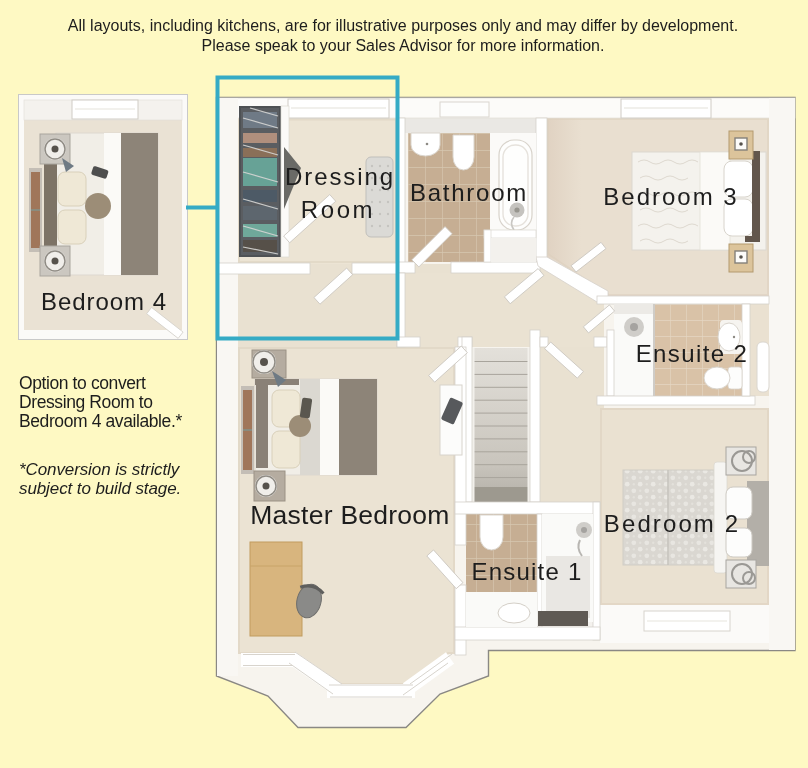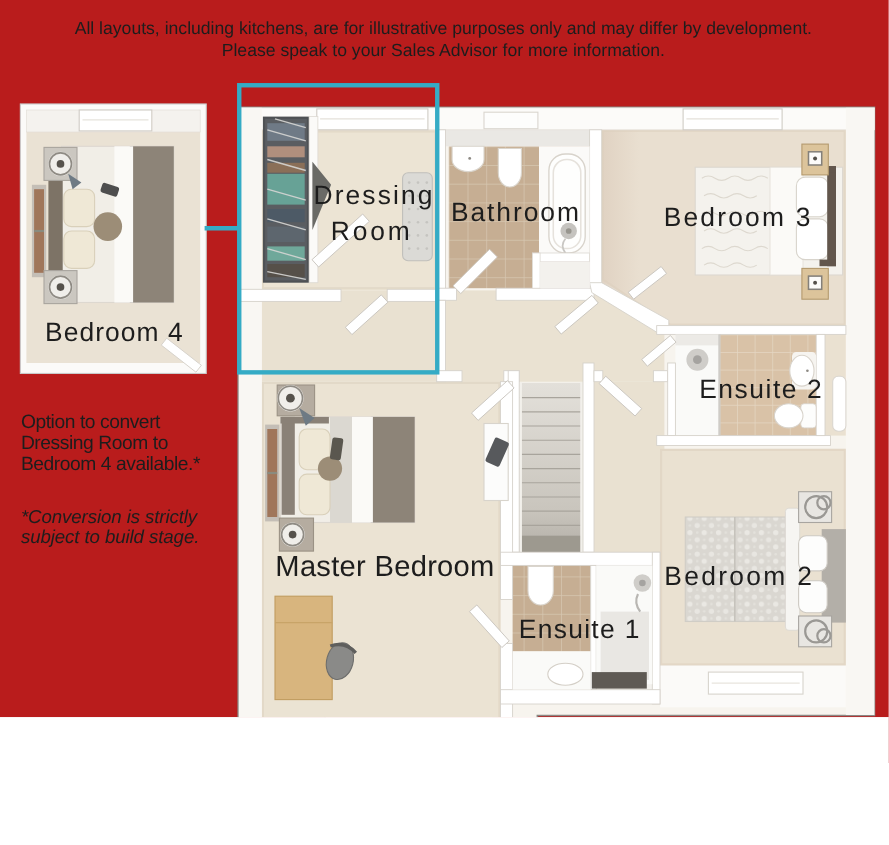--- a/index.html
+++ b/index.html
@@ -1,16 +1,16 @@
 <!DOCTYPE html>
 <html><head>
 <meta charset="utf-8">
 <style>
   html,body{margin:0;padding:0;background:#ffffff;}
-  #stage{position:relative;width:808px;height:652px;background:#b91c1c;overflow:hidden;
+  #stage{position:relative;width:808px;height:768px;background:#fef9c3;overflow:hidden;
     font-family:"Liberation Sans", sans-serif;}
   svg{position:absolute;top:0;left:0;}
   text{fill:#1d1d1d;}
 </style>
 </head>
 <body>
 <div id="stage">
 <svg width="808" height="768" viewBox="0 0 808 768">
 <defs>
   <linearGradient id="stairg" x1="0" y1="0" x2="0" y2="1">

